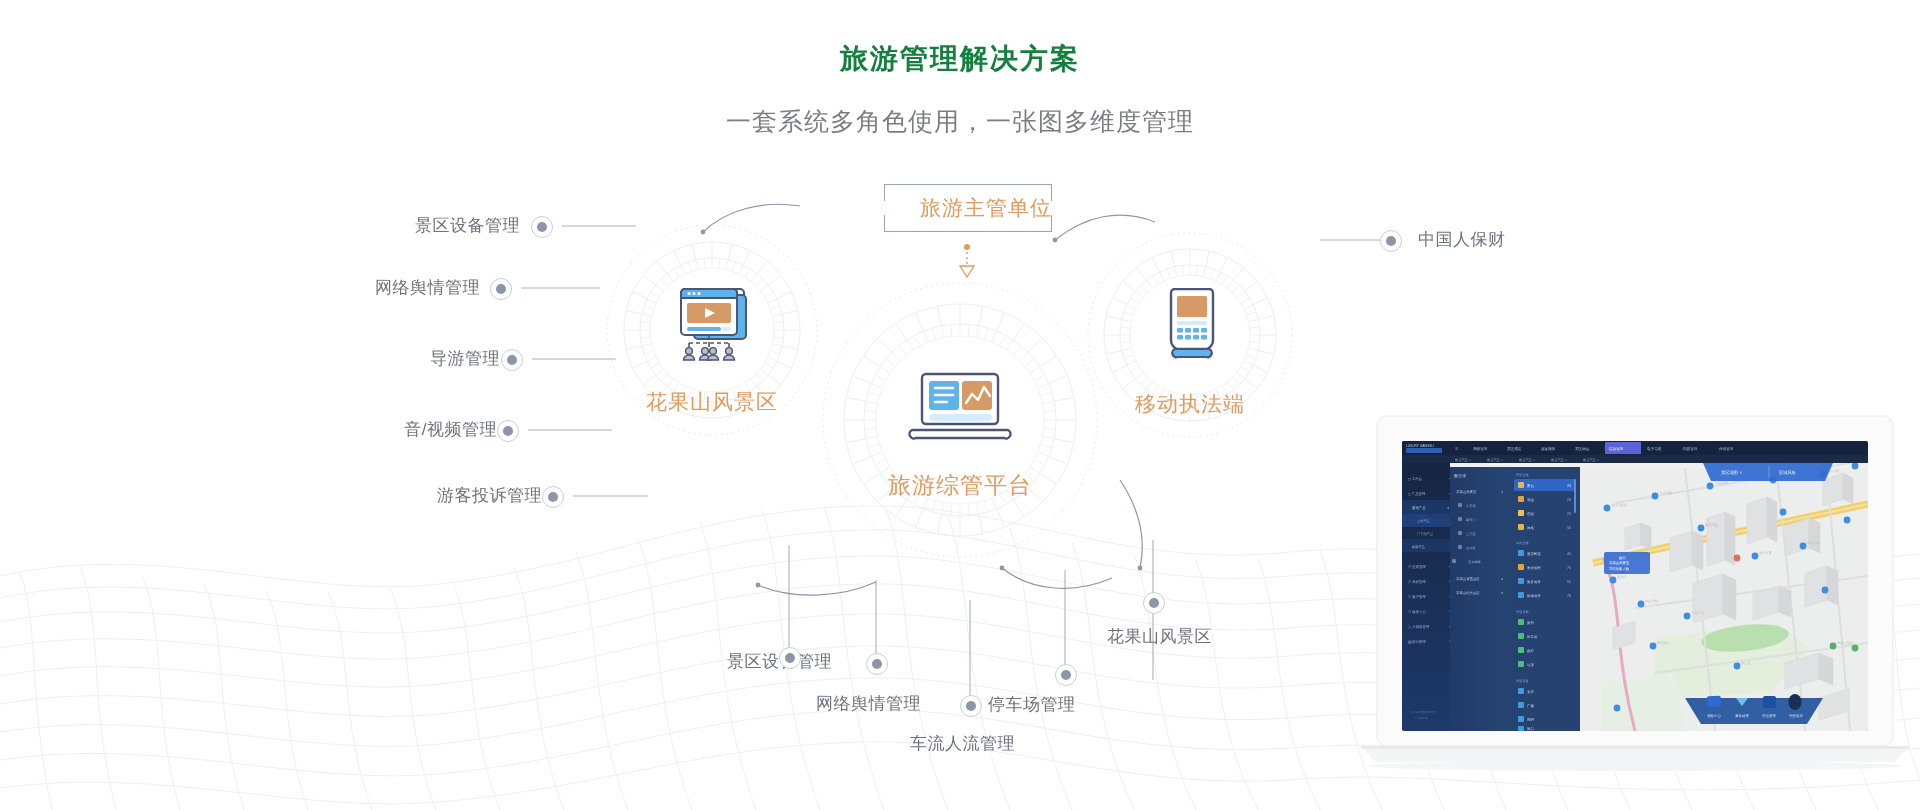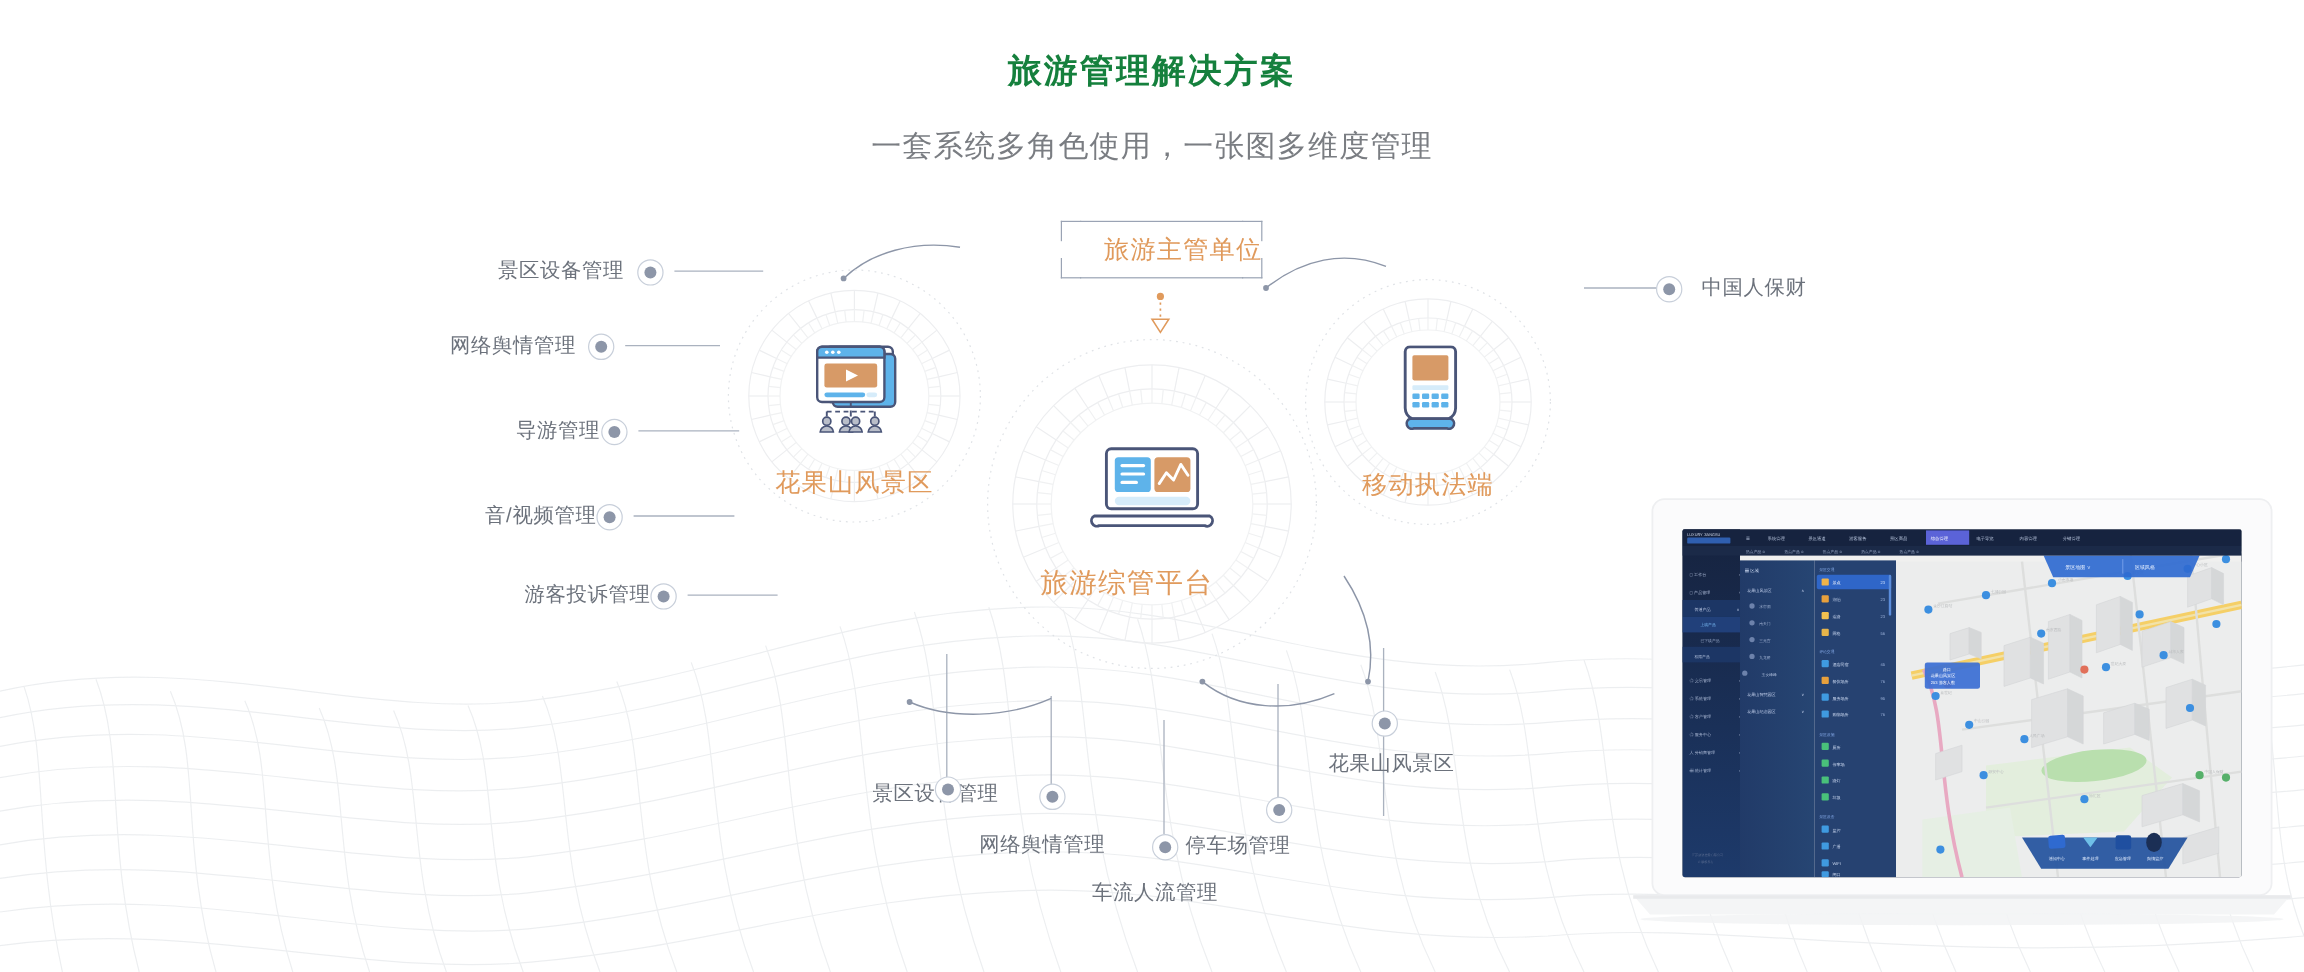--- a/index.html
+++ b/index.html
@@ -407,21 +407,21 @@
       <g stroke="#ffffff" stroke-width="2.6" stroke-linecap="round">
         <line x1="27" y1="16" x2="45" y2="16"></line>
           <line x1="27" y1="23" x2="45" y2="23"></line>
           <line x1="27" y1="30" x2="39" y2="30"></line>
       </g>
       <polyline points="58,31 64,22 70,28 76,15 82,24" fill="none" stroke="#ffffff" stroke-width="2.4" stroke-linejoin="round" stroke-linecap="round"></polyline>
       <rect x="21" y="42" width="63" height="7" rx="3.5" fill="#d6ecfa"></rect>
       <path d="M4 58 h96 a4 4 0 0 1 -4 8 h-88 a4 4 0 0 1 -4 -8 z" fill="#ffffff" stroke="#4a5578" stroke-width="2.4"></path>
     </svg>
   </div>
-  <div class="ring-caption big" style="left:799px;top:470px;width:280px;">旅游综管平台</div>
+  <div class="ring-caption big" style="left:820px;top:470px;width:280px;">旅游综管平台</div>
 
   <div class="ring" style="left:1085px;top:230px;width:210px;height:210px;">
     <svg width="210" height="210" viewBox="0 0 210 210">
       <circle cx="105" cy="105" r="102" fill="none" stroke="#dfe2e6" stroke-width="1" stroke-dasharray="1.5 4"></circle>
       <circle cx="105" cy="105" r="86" fill="none" stroke="#edeef0" stroke-width="1"></circle>
       <circle cx="105" cy="105" r="70" fill="none" stroke="#edeef0" stroke-width="1"></circle>
       <circle cx="105" cy="105" r="60" fill="none" stroke="#f1f2f3" stroke-width="1"></circle>
       <g stroke="#edeef0" stroke-width="1" id="mb-spokes">
           <line x1="105.0" y1="35.0" x2="105.0" y2="19.0"></line>
           <line x1="120.6" y1="36.8" x2="124.1" y2="21.2"></line>

